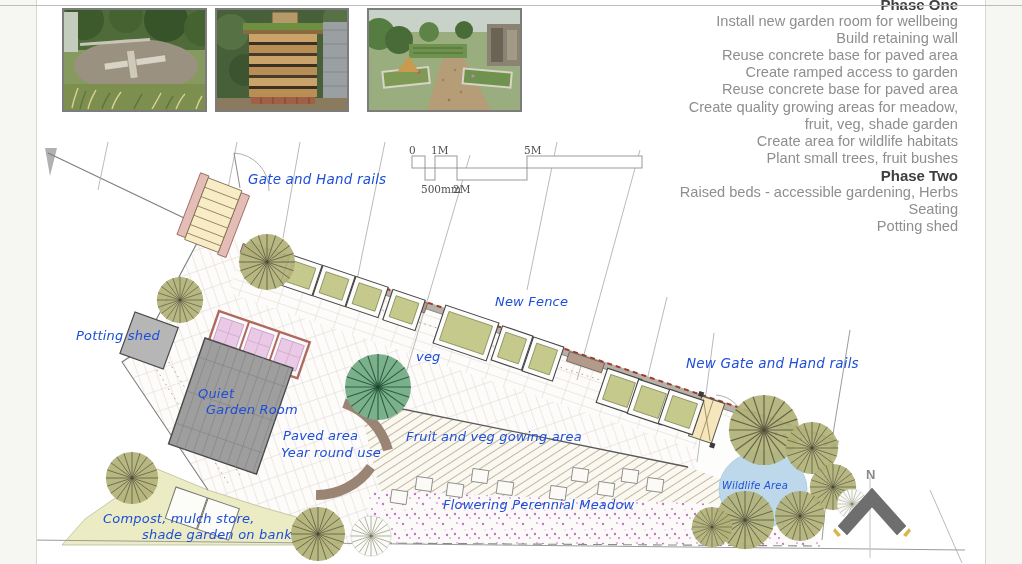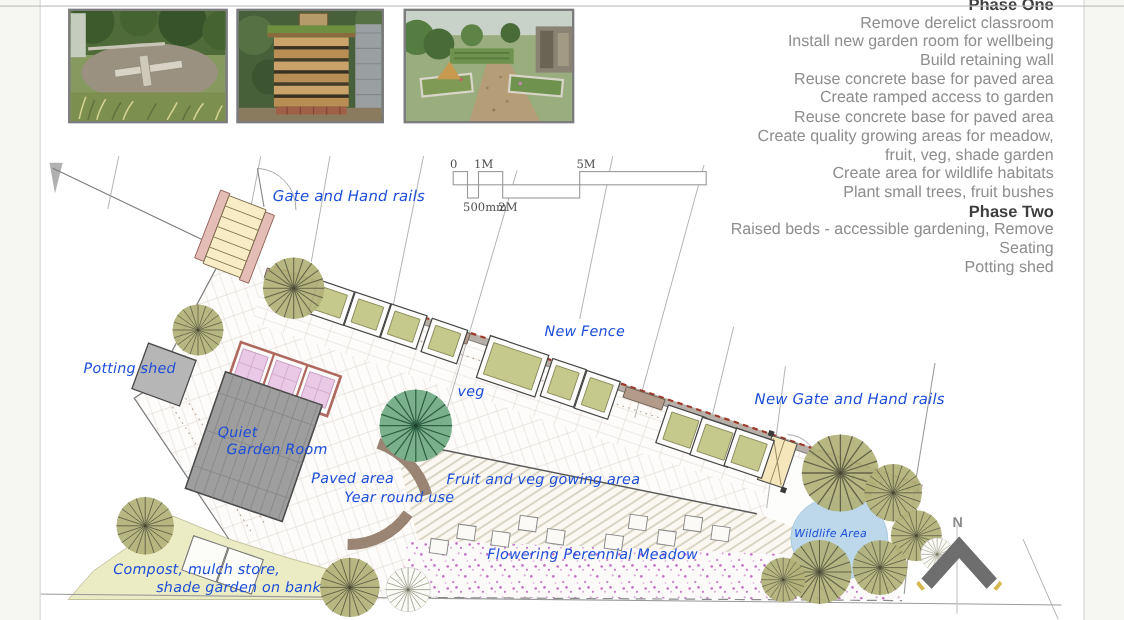--- a/index.html
+++ b/index.html
@@ -318,44 +318,43 @@
       <rect x="40" y="34" width="58" height="14" fill="#6f934f"></rect>
       <path d="M44,38h50M44,43h50" stroke="#587a3e" stroke-width="1.5"></path>
       <circle cx="50" cy="62" r="1.6" fill="#c05a6a"></circle>
         <circle cx="104" cy="66" r="1.6" fill="#c08ab0"></circle>
       <polygon points="28,62 40,46 50,62" fill="#c79a4f"></polygon>
     </svg>
   </div>
 
   <div class="phase-list">
     <div class="phase-h">Phase One</div>
-    <div>Remove derelict classroom</div>
     <div>Install new garden room for wellbeing</div>
     <div>Build retaining wall</div>
     <div>Reuse concrete base for paved area</div>
     <div>Create ramped access to garden</div>
     <div>Reuse concrete base for paved area</div>
     <div>Create quality growing areas for meadow,</div>
     <div>fruit, veg, shade garden</div>
     <div>Create area for wildlife habitats</div>
     <div>Plant small trees, fruit bushes</div>
     <div class="phase-h">Phase Two</div>
-    <div>Raised beds - accessible gardening, Remove</div>
+    <div>Raised beds - accessible gardening, Herbs</div>
     <div>Seating</div>
     <div>Potting shed</div>
   </div>
 
   <div class="pl big" style="left:248px;top:171px;">Gate and Hand rails</div>
   <div class="pl" style="left:495px;top:294px;">New Fence</div>
   <div class="pl" style="left:76px;top:328px;">Potting shed</div>
   <div class="pl" style="left:416px;top:349px;text-align:center;">veg</div>
   <div class="pl" style="left:198px;top:386px;">Quiet</div>
   <div class="pl" style="left:206px;top:402px;">Garden Room</div>
   <div class="pl" style="left:283px;top:428px;">Paved area</div>
-  <div class="pl" style="left:281px;top:445px;margin-left:32px;">Year round use</div>
+  <div class="pl" style="left:281px;top:445px;">Year round use</div>
   <div class="pl" style="left:406px;top:429px;">Fruit and veg gowing area</div>
   <div class="pl big" style="left:686px;top:355px;">New Gate and Hand rails</div>
   <div class="pl" style="left:443px;top:497px;">Flowering Perennial Meadow</div>
   <div class="pl small" style="left:722px;top:480px;">Wildlife Area</div>
   <div class="pl" style="left:103px;top:511px;">Compost, mulch store,</div>
   <div class="pl" style="left:121px;top:527px;margin-left:21px;">shade garden on bank</div>
   <div class="north-n" style="left:866px;top:467px;">N</div>
 
   <div class="sc" style="left:409px;top:144px;">0</div>
   <div class="sc" style="left:431px;top:144px;">1M</div>

